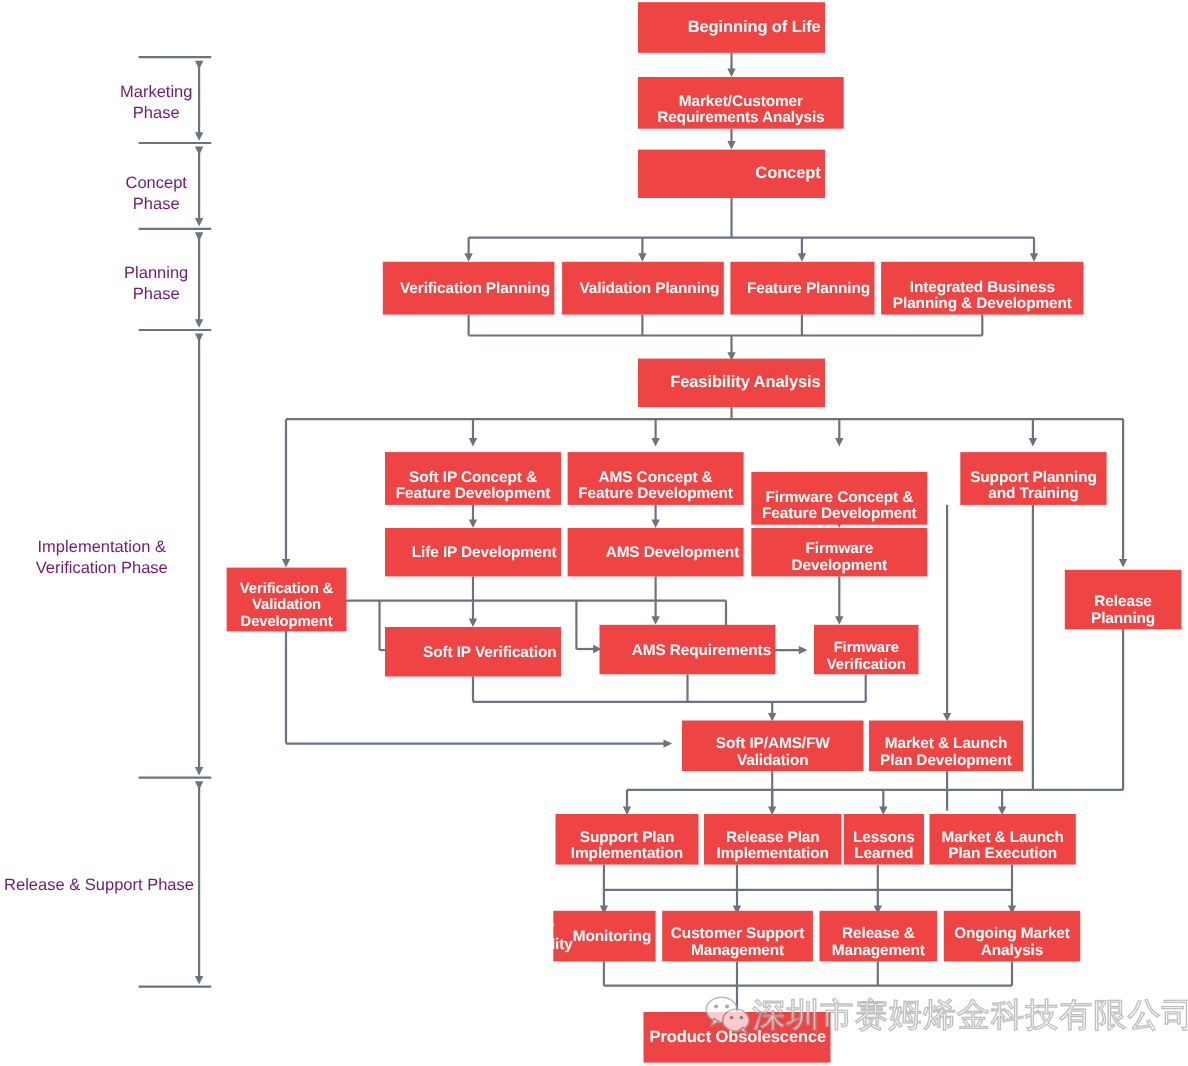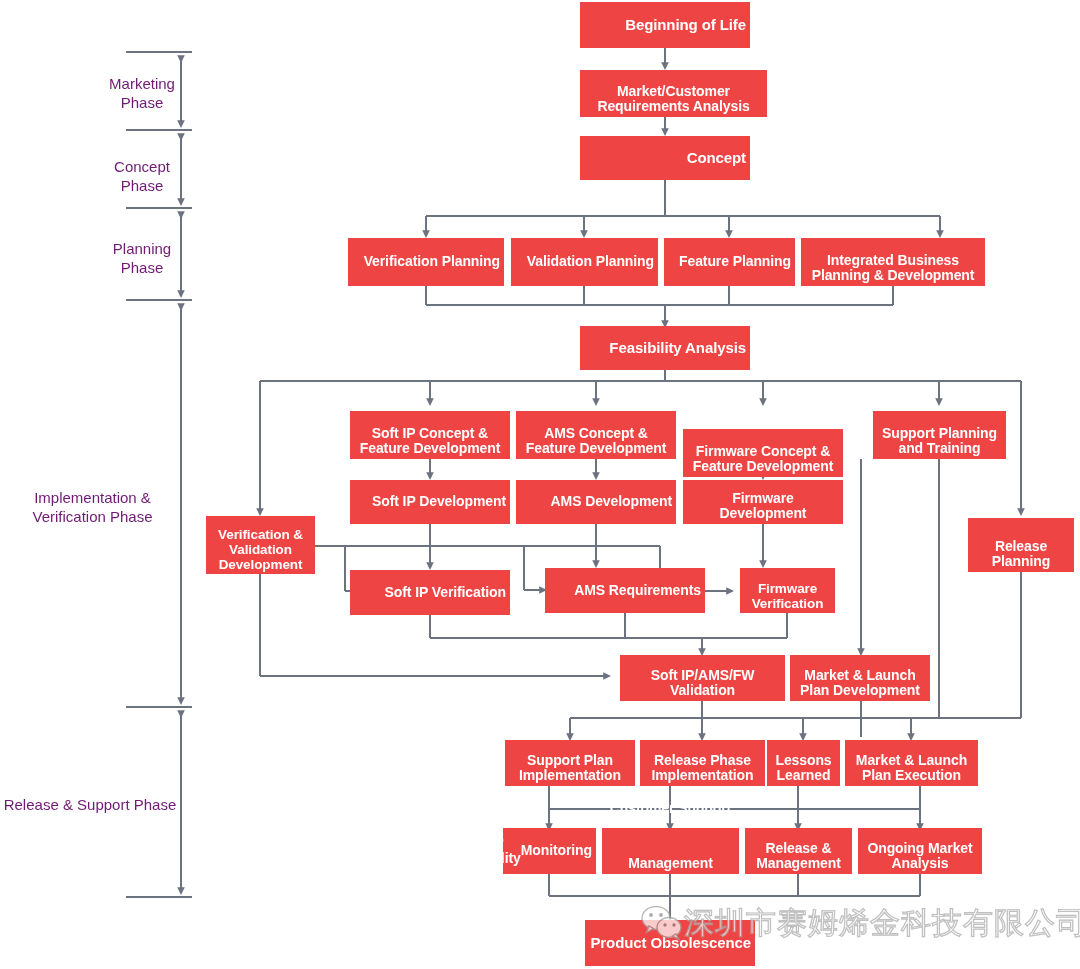--- a/index.html
+++ b/index.html
@@ -256,21 +256,21 @@
     <span>Firmware Concept &amp;</span>
     <span>Feature Development</span>
   </div>
 
   <div class="node" style="left:873px; top:411px; width:133px; height:48px; font-size:14px; flex-direction:column;">
     <span>Support Planning</span>
     <span>and Training</span>
   </div>
 
   <div class="node" style="left:350px; top:480px; width:160px; height:44px; font-size:14px;">
-    <span>Soft IP Development</span>
+    <span>Life IP Development</span>
   </div>
 
   <div class="node" style="left:516px; top:480px; width:160px; height:44px; font-size:14px;">
     <span>AMS Development</span>
   </div>
 
   <div class="node" style="left:683px; top:480px; width:160px; height:44px; font-size:14px; flex-direction:column;">
     <span>Firmware</span>
     <span>Development</span>
   </div>
@@ -308,40 +308,40 @@
     <span>Market &amp; Launch</span>
     <span>Plan Development</span>
   </div>
 
   <div class="node" style="left:505px; top:740px; width:130px; height:46px; font-size:14px; flex-direction:column;">
     <span>Support  Plan</span>
     <span>Implementation</span>
   </div>
 
   <div class="node" style="left:640px; top:740px; width:125px; height:46px; font-size:14px; flex-direction:column;">
-    <span>Release Phase</span>
+    <span>Release Plan</span>
     <span>Implementation</span>
   </div>
 
   <div class="node" style="left:767px; top:740px; width:73px; height:46px; font-size:14px; flex-direction:column;">
     <span>Lessons</span>
     <span>Learned</span>
   </div>
 
   <div class="node" style="left:845px; top:740px; width:133px; height:46px; font-size:14px; flex-direction:column;">
     <span>Market &amp; Launch</span>
     <span>Plan Execution</span>
   </div>
 
   <div class="node" style="left:503px; top:828px; width:93px; height:46px; font-size:14px; ">
     <span>IP Quality</span>
     <span>Monitoring</span>
   </div>
 
-  <div class="node" style="left:602px; top:828px; width:137px; height:46px; font-size:14px; flex-direction:column;gap:40px;">
+  <div class="node" style="left:602px; top:828px; width:137px; height:46px; font-size:14px; flex-direction:column;">
     <span>Customer Support</span>
     <span>Management</span>
   </div>
 
   <div class="node" style="left:745px; top:828px; width:107px; height:46px; font-size:14px; flex-direction:column;">
     <span>Release &amp;</span>
     <span>Management</span>
   </div>
 
   <div class="node" style="left:858px; top:828px; width:124px; height:46px; font-size:14px; flex-direction:column;">

